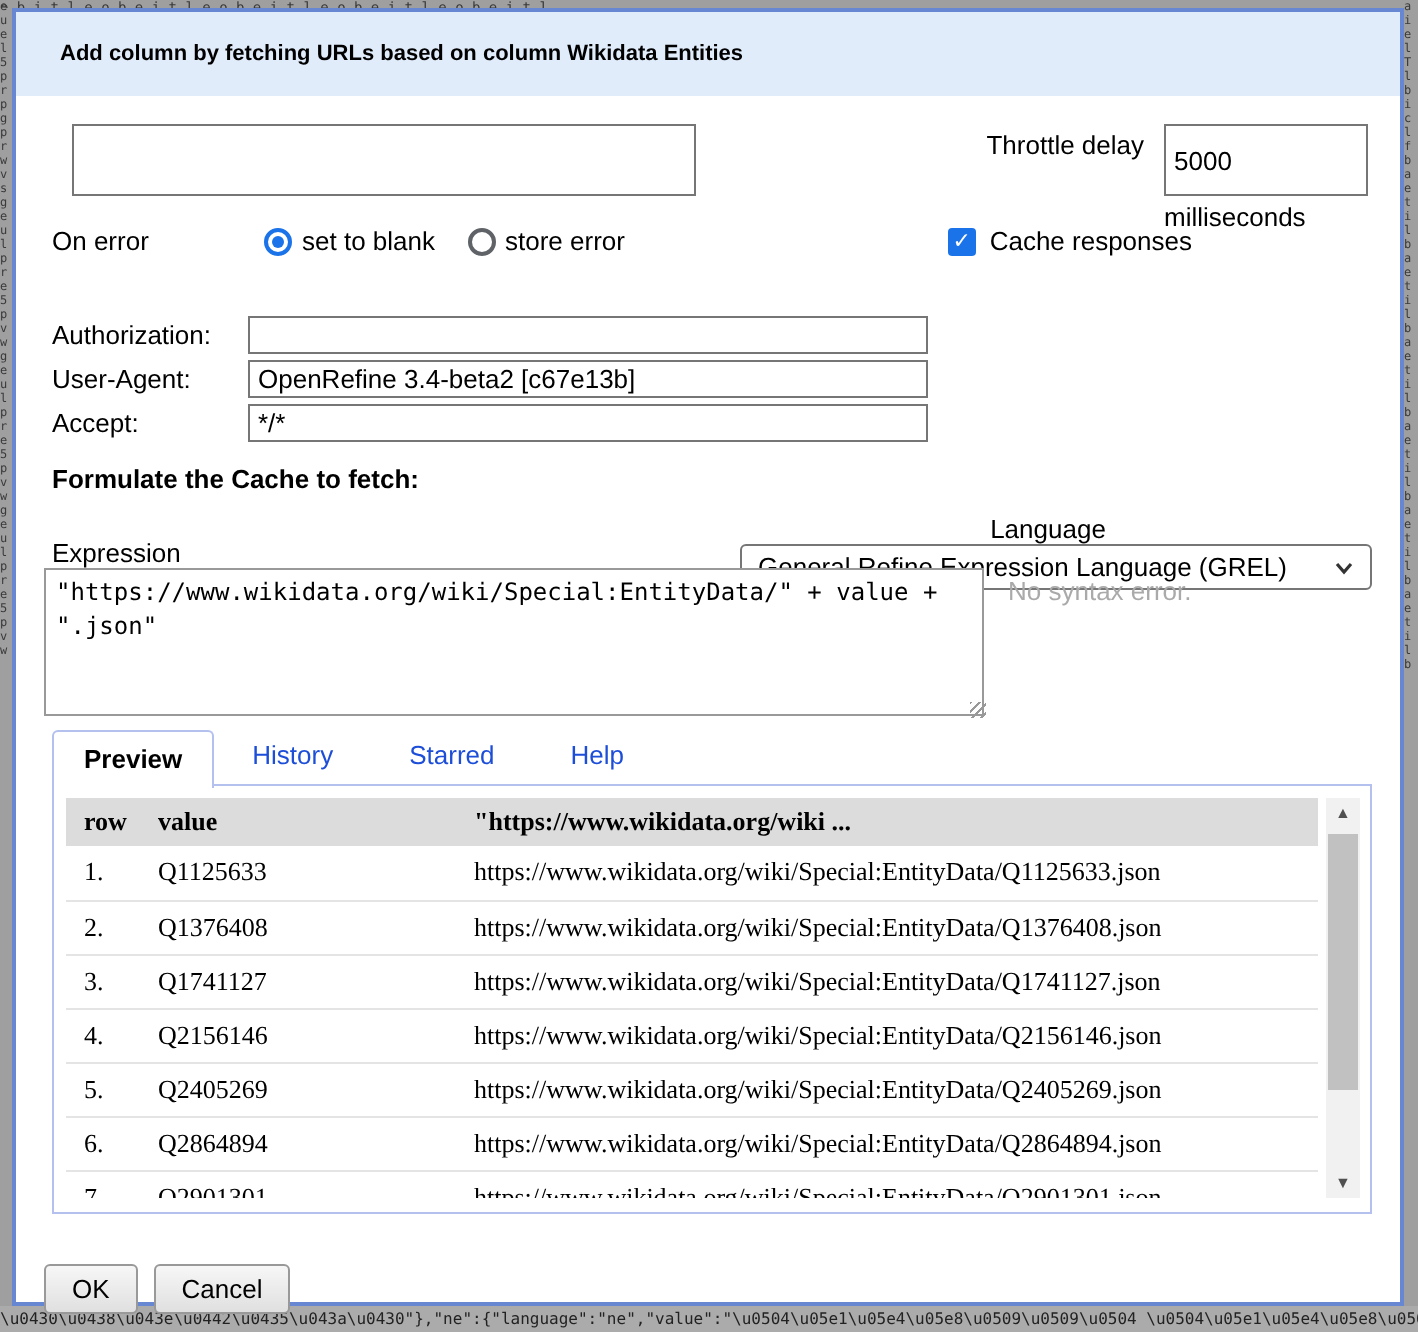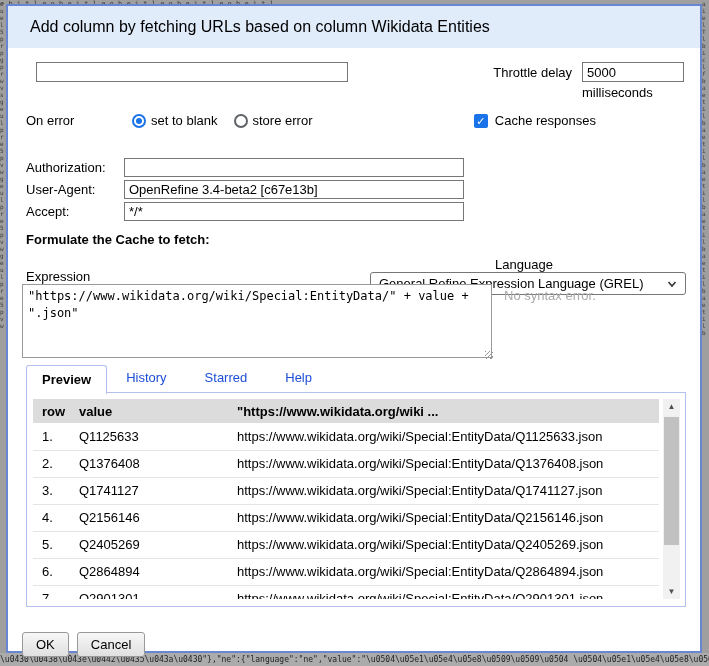--- a/index.html
+++ b/index.html
@@ -21,24 +21,24 @@
                  white-space:nowrap; color:#222; background:#ababab; }
 
   
   .dialog {
     position:absolute; left:6px; top:4px; width:696px; height:649px;
     background:#fff; border:2px solid #6787d2;
   }
   .dlg-header {
     position:absolute; top:0; left:0; right:0; height:42px;
     background:#e1ecfb; display:flex; align-items:center; padding:0 22px;
-    font-size:16px; font-weight:normal;
+    font-size:11px; font-weight:bold;
   }
   label, .lbl { font-size:13px; }
-  input[type=text] { border:1px solid #767676; height:20px; font-size:13px;
+  input[type=text] { border:1px solid #767676; height:36px; font-size:13px;
                      font-family:"Liberation Sans",sans-serif; padding:0 4px; background:#fff; }
 
   
   .row-newcol { position:absolute; top:56px; left:18px; right:16px; display:flex; align-items:flex-start; }
   .row-newcol .lbl { padding-top:3px; }
   .newcol-input { width:312px; margin-left:10px; }
   .throttle-group { margin-left:auto; display:flex; align-items:flex-start; }
   .throttle-group .lbl { padding-top:3px; margin-right:10px; }
   .throttle-col { display:flex; flex-direction:column; }
   .throttle-input { width:102px; }
@@ -85,21 +85,21 @@
   
   .tabs { position:absolute; top:358px; left:18px; display:flex; align-items:flex-end; z-index:2; }
   .tab { font-size:13px; padding:6px 15px 7px; cursor:pointer; }
   .tab.active { background:#fff; border:1px solid #b4c0ee; border-bottom:none;
                 border-radius:3px 3px 0 0; font-weight:bold; margin-bottom:-1px; }
   .tab.link { color:#1d4ed8; padding:6px 19px 8px; }
 
   
   .panel { position:absolute; top:386px; left:18px; width:660px; height:215px;
            border:1px solid #b4c0ee; padding:6px 5px 6px 6px; display:flex; }
-  .scrollwrap { flex:1; overflow:hidden; height:200px; }
+  .scrollwrap { flex:1; overflow:hidden; height:200px;font-family:Liberation Serif, serif; }
   table { border-collapse:collapse; width:100%; font-size:13px; }
   thead td { background:#dcdcdc; font-weight:bold; height:24px; }
   td { padding:0 4px; }
   td.c-row { width:42px; padding-left:9px; }
   td.c-val { width:158px; }
   tbody td { height:27px; border-top:1px solid #e4e4e4; }
   tbody tr:first-child td { border-top:none; }
   
   .sbar { width:17px; height:200px; background:#f1f1f1; position:relative; flex:none; margin-left:4px; }
   .sbar .arr { position:absolute; left:0; width:17px; height:15px; color:#505050;

